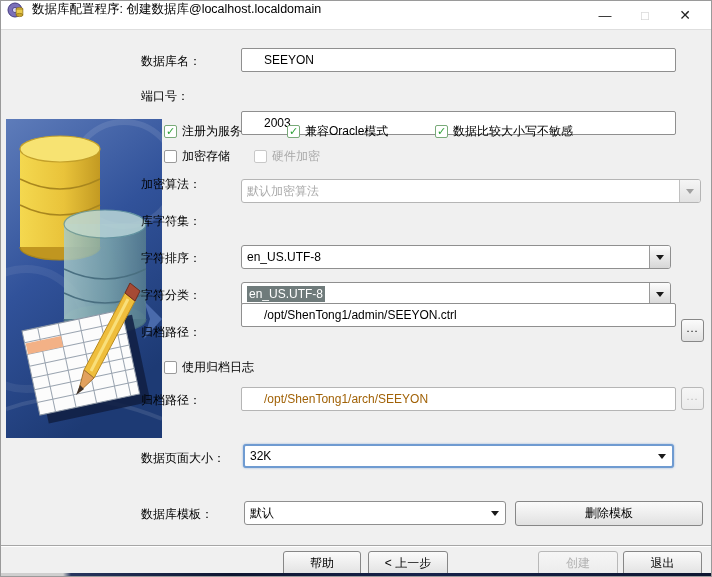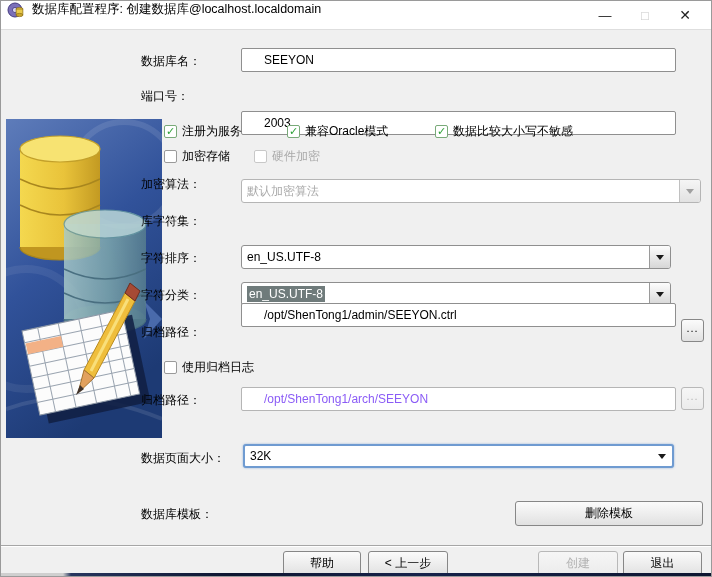--- a/index.html
+++ b/index.html
@@ -23,21 +23,21 @@
   .win-btn.close{font-size:14px;}
   
   .left-art{position:absolute;left:5px;top:118px;width:156px;height:319px;}
   
   .label{position:absolute;left:140px;font-size:12px;color:#000;white-space:nowrap;}
   .tfield{
     position:absolute;left:240px;width:435px;height:24px;border:1px solid #8f8f8f;
     border-radius:2px;background:#fff;font-size:12px;padding:0 22px;
     font-family:"Liberation Sans","DejaVu Sans",sans-serif;color:#000;outline:none;
   }
-  .tfield.disabled{color:#8b5cf6;background:#ffffff;border-color:#b5b5b5;}
+  .tfield.disabled{color:#a16207;background:#ffffff;border-color:#b5b5b5;}
   .combo{
     position:absolute;left:240px;height:24px;display:flex;align-items:stretch;
     border:1px solid #8f8f8f;border-radius:3px;background:#fff;overflow:hidden;
   }
   .combo .txt{flex:1;display:flex;align-items:center;padding:0 5px;font-size:12px;
     white-space:nowrap;overflow:hidden;color:#000;}
   .combo .arrow-btn{
     width:21px;display:flex;align-items:center;justify-content:center;
     border-left:1px solid #9a9a9a;background:linear-gradient(#fdfdfd,#d6d6d6);
   }
@@ -238,20 +238,26 @@
 
   <div class="label" style="top:449px">数据页面大小：</div>
   <div class="combo plain focus" style="left:242px;top:443px;width:431px">
     <span class="txt">32K</span>
     <span class="arrow-btn">
         <span class="arrow"></span>
       </span>
   </div>
 
   <div class="label" style="top:505px">数据库模板：</div>
+  <div class="combo plain" style="left:243px;top:500px;width:262px">
+    <span class="txt">默认</span>
+    <span class="arrow-btn">
+        <span class="arrow"></span>
+      </span>
+  </div>
   <button class="btn" style="left:514px;top:500px;width:188px">删除模板</button>
 
   <div class="separator"></div>
   <button class="btn" style="left:282px;top:550px;width:78px">帮助</button>
   <button class="btn" style="left:367px;top:550px;width:80px">&lt; 上一步</button>
   <button class="btn disabled" style="left:537px;top:550px;width:80px">创建</button>
   <button class="btn" style="left:622px;top:550px;width:79px">退出</button>
 
   <div class="desktop-strip"></div>
 </div>

